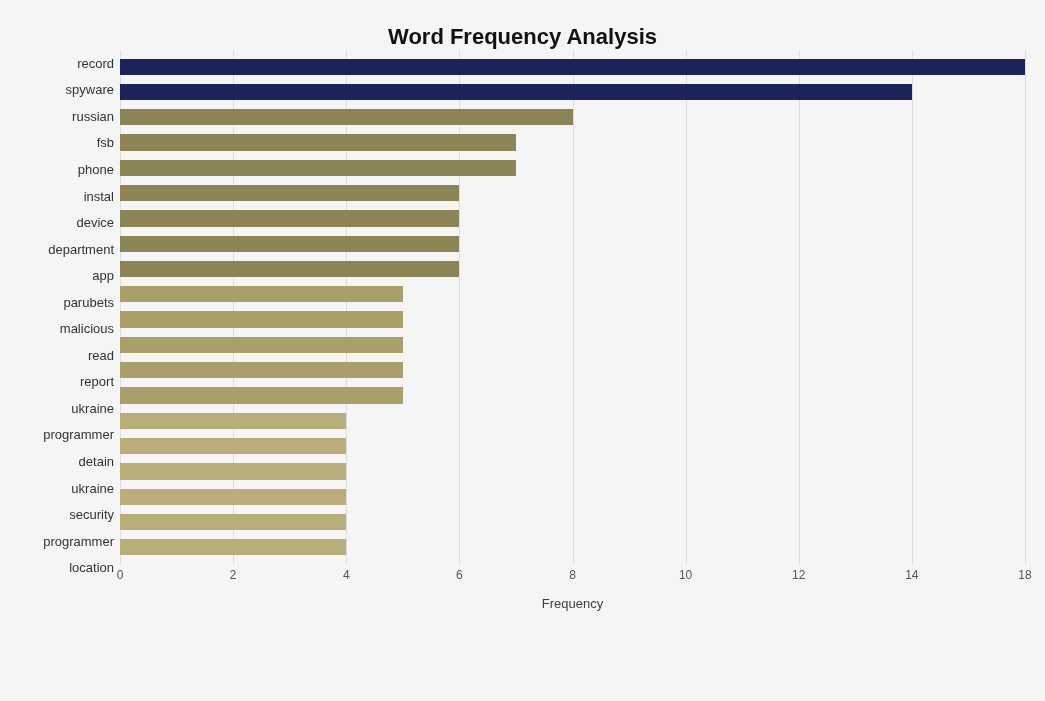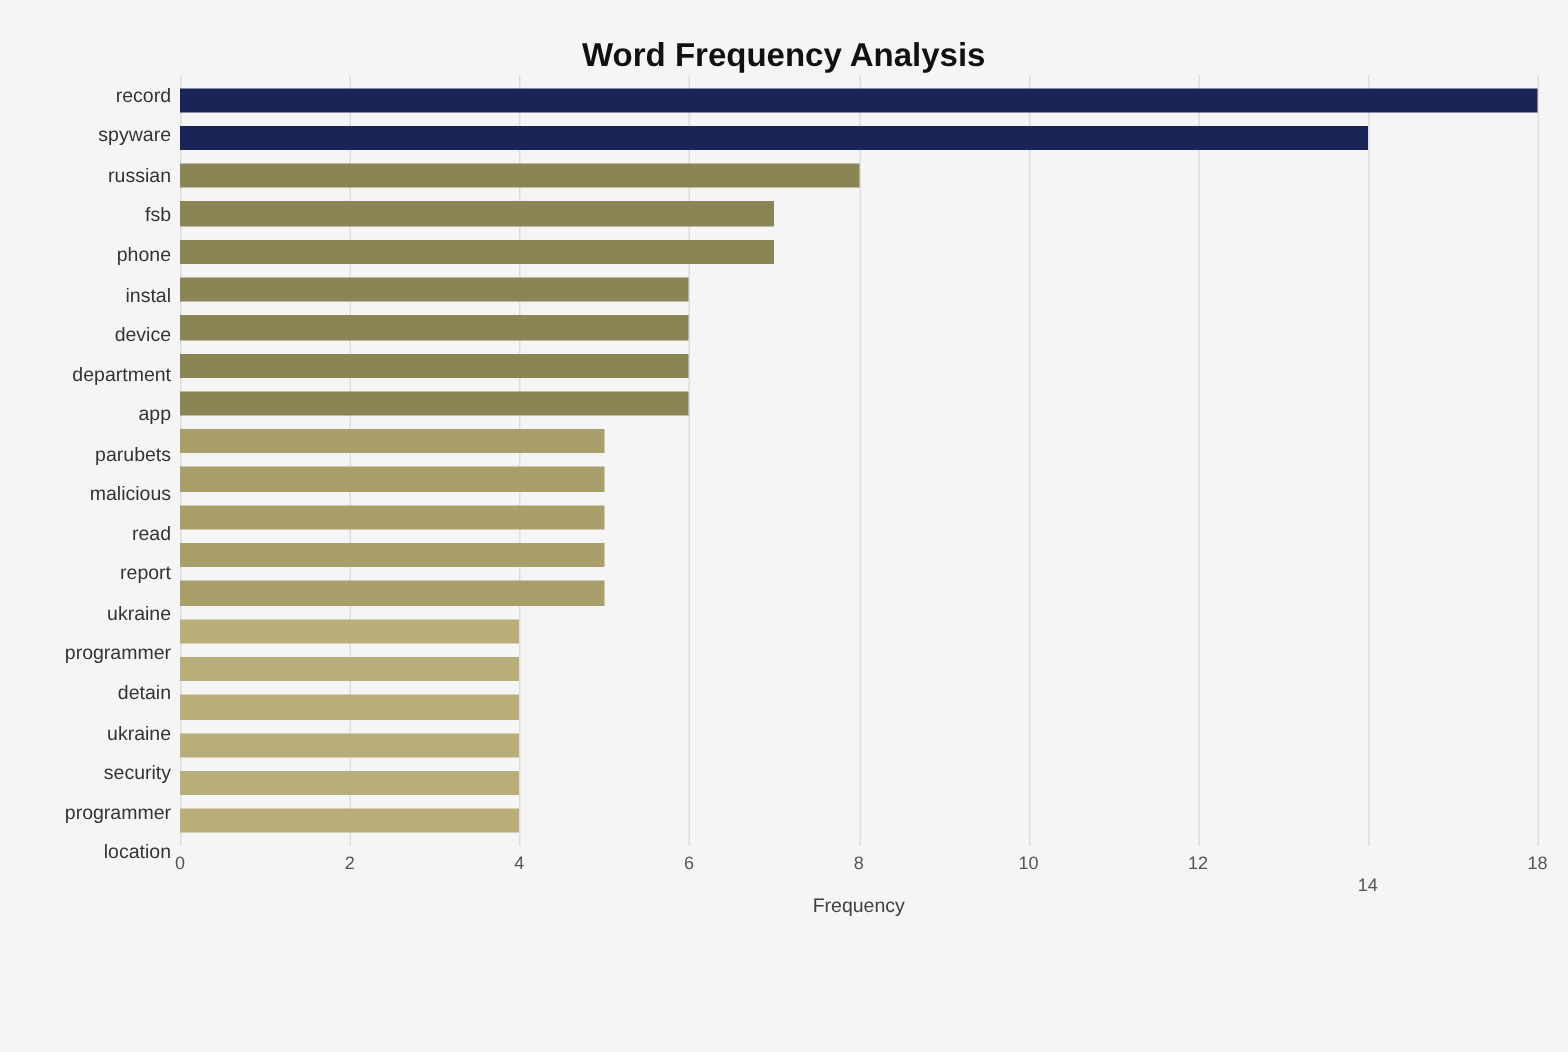--- a/index.html
+++ b/index.html
@@ -238,19 +238,19 @@
           </div>
       </div>
       <div class="x-axis" id="x-axis">
           <div class="x-tick" style="left: 0%;">0</div>
           <div class="x-tick" style="left: 12.5%;">2</div>
           <div class="x-tick" style="left: 25%;">4</div>
           <div class="x-tick" style="left: 37.5%;">6</div>
           <div class="x-tick" style="left: 50%;">8</div>
           <div class="x-tick" style="left: 62.5%;">10</div>
           <div class="x-tick" style="left: 75%;">12</div>
-          <div class="x-tick" style="left: 87.5%; margin-top: 15px;">14</div>
+          <div class="x-tick" style="left: 87.5%;">14</div>
           <div class="x-tick" style="left: 100%;">18</div>
         </div>
       <div class="x-axis-title">Frequency</div>
     </div>
   </div>
 </div>
 
 </body></html>

